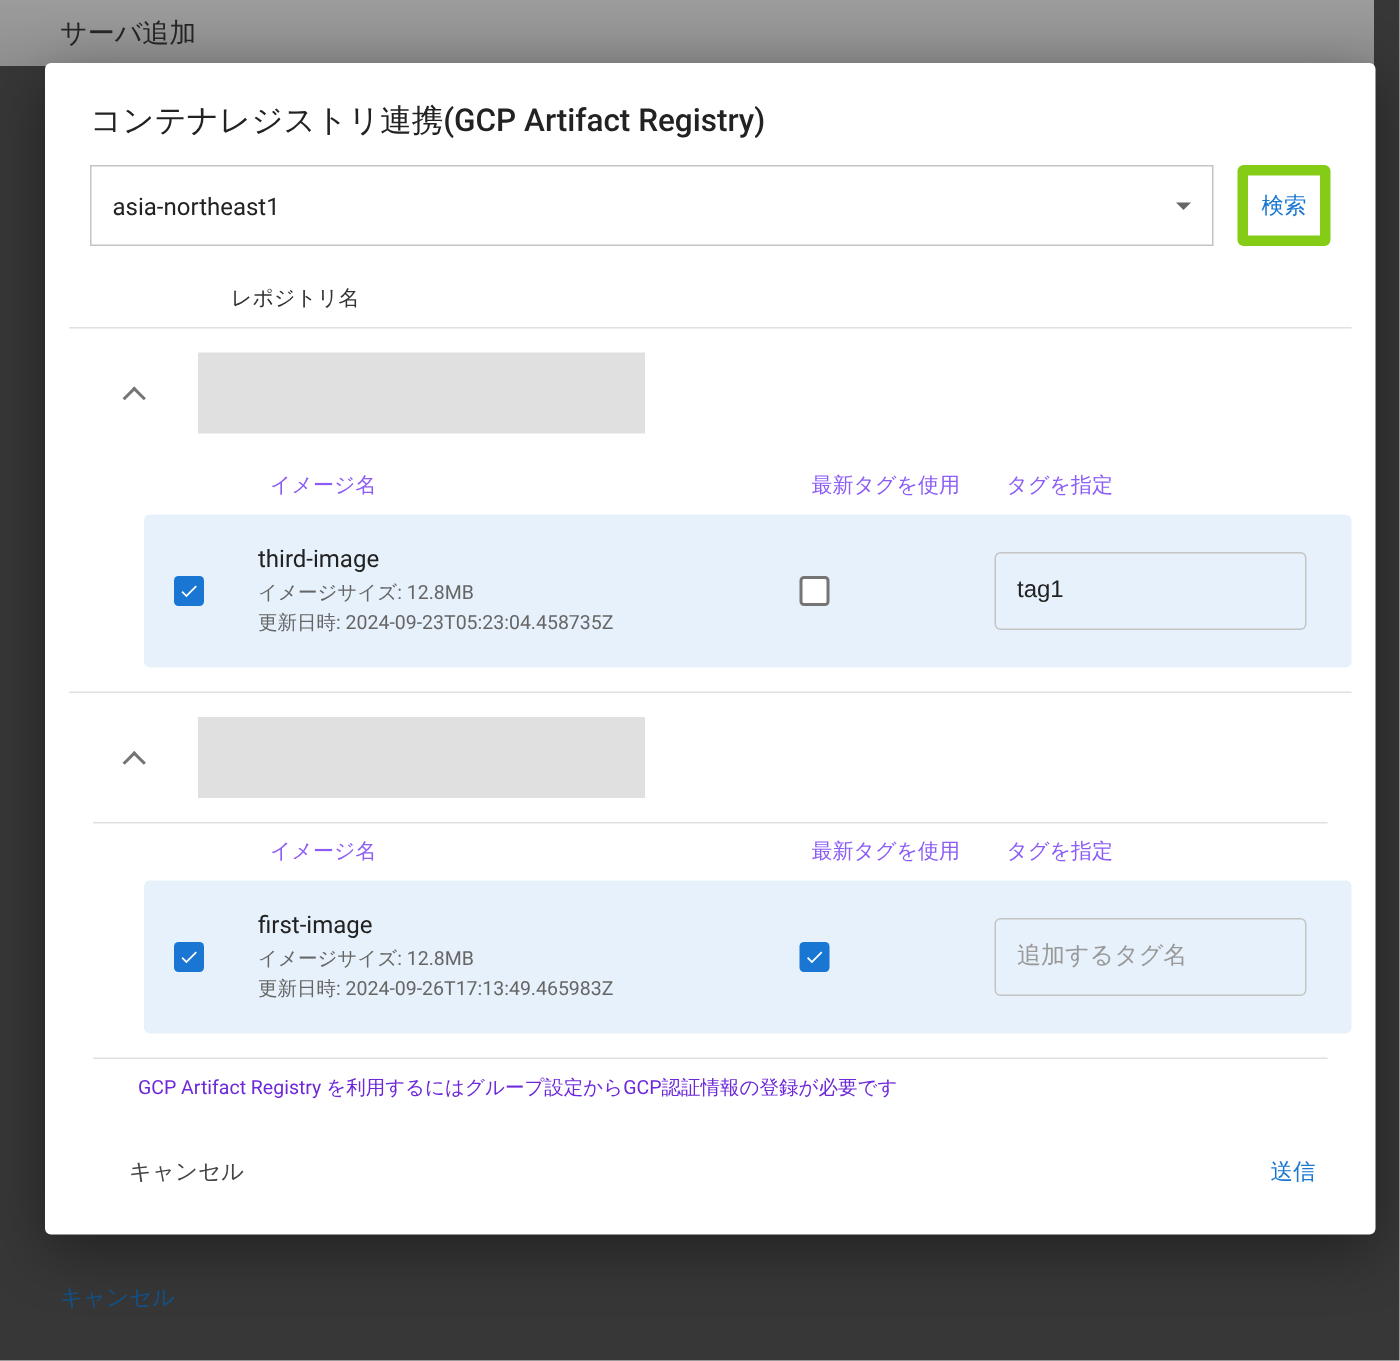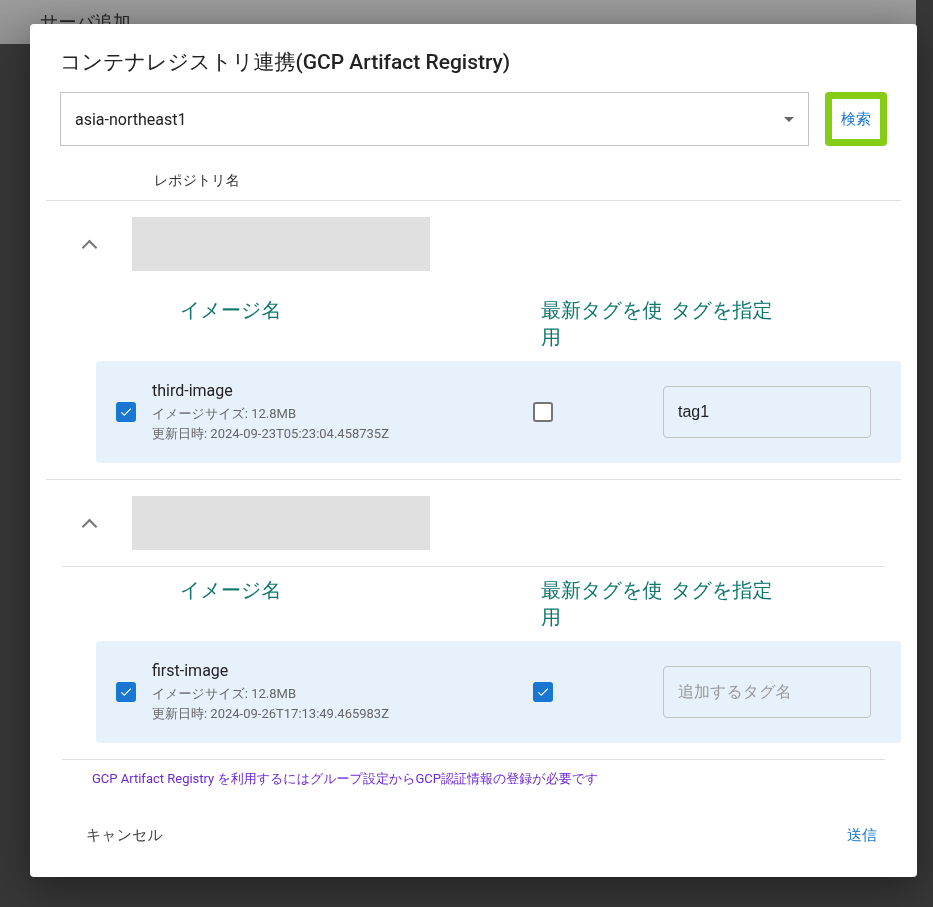--- a/index.html
+++ b/index.html
@@ -27,21 +27,21 @@
       color: #1a6eb8;
       font-size: 15px;
     }
     .overlay {
       position: absolute;
       top: 0; left: 0; right: 0; bottom: 0;
       background: rgba(0,0,0,0.25);
     }
     .modal {
       position: absolute;
-      top: 24px;
+      top: 42px;
       left: 30px;
       right: 16px;
       background: #fff;
       border-radius: 4px;
       box-shadow: 0 10px 40px rgba(0,0,0,0.4);
       padding: 0;
     }
     .modal-header {
       padding: 24px 30px 16px 30px;
     }
@@ -120,22 +120,22 @@
       left: 2px; top: 5px;
     }
     .repo-name-box {
       width: 298px;
       height: 54px;
       background: #e0e0e0;
     }
     .image-headers {
       display: flex;
       padding: 10px 30px 10px 0;
-      font-size: 20px;
-      color: #0f766e;
+      font-size: 14px;
+      color: #8b5cf6;
     }
     .ih-name { margin-left: 134px; flex: 1; }
     .ih-latest { width: 130px; text-align: left; }
     .ih-tag { width: 200px; text-align: left; }
     .image-row {
       background: #e7f1fb;
       border-radius: 4px;
       margin: 0 0 0 50px;
       padding: 20px 30px 20px 20px;
       display: flex;
@@ -152,21 +152,21 @@
     }
     .chk.checked {
       background: #1976d2;
     }
     .chk.unchecked {
       background: #fff;
       border: 2px solid #757575;
     }
     .chk.checked svg { display: block; }
     .img-info {
-      margin-left: 16px;
+      margin-left: 36px;
       flex: 1;
     }
     .img-name {
       font-size: 16px;
       color: #222;
       margin-bottom: 4px;
     }
     .img-meta {
       font-size: 13px;
       color: #666;

